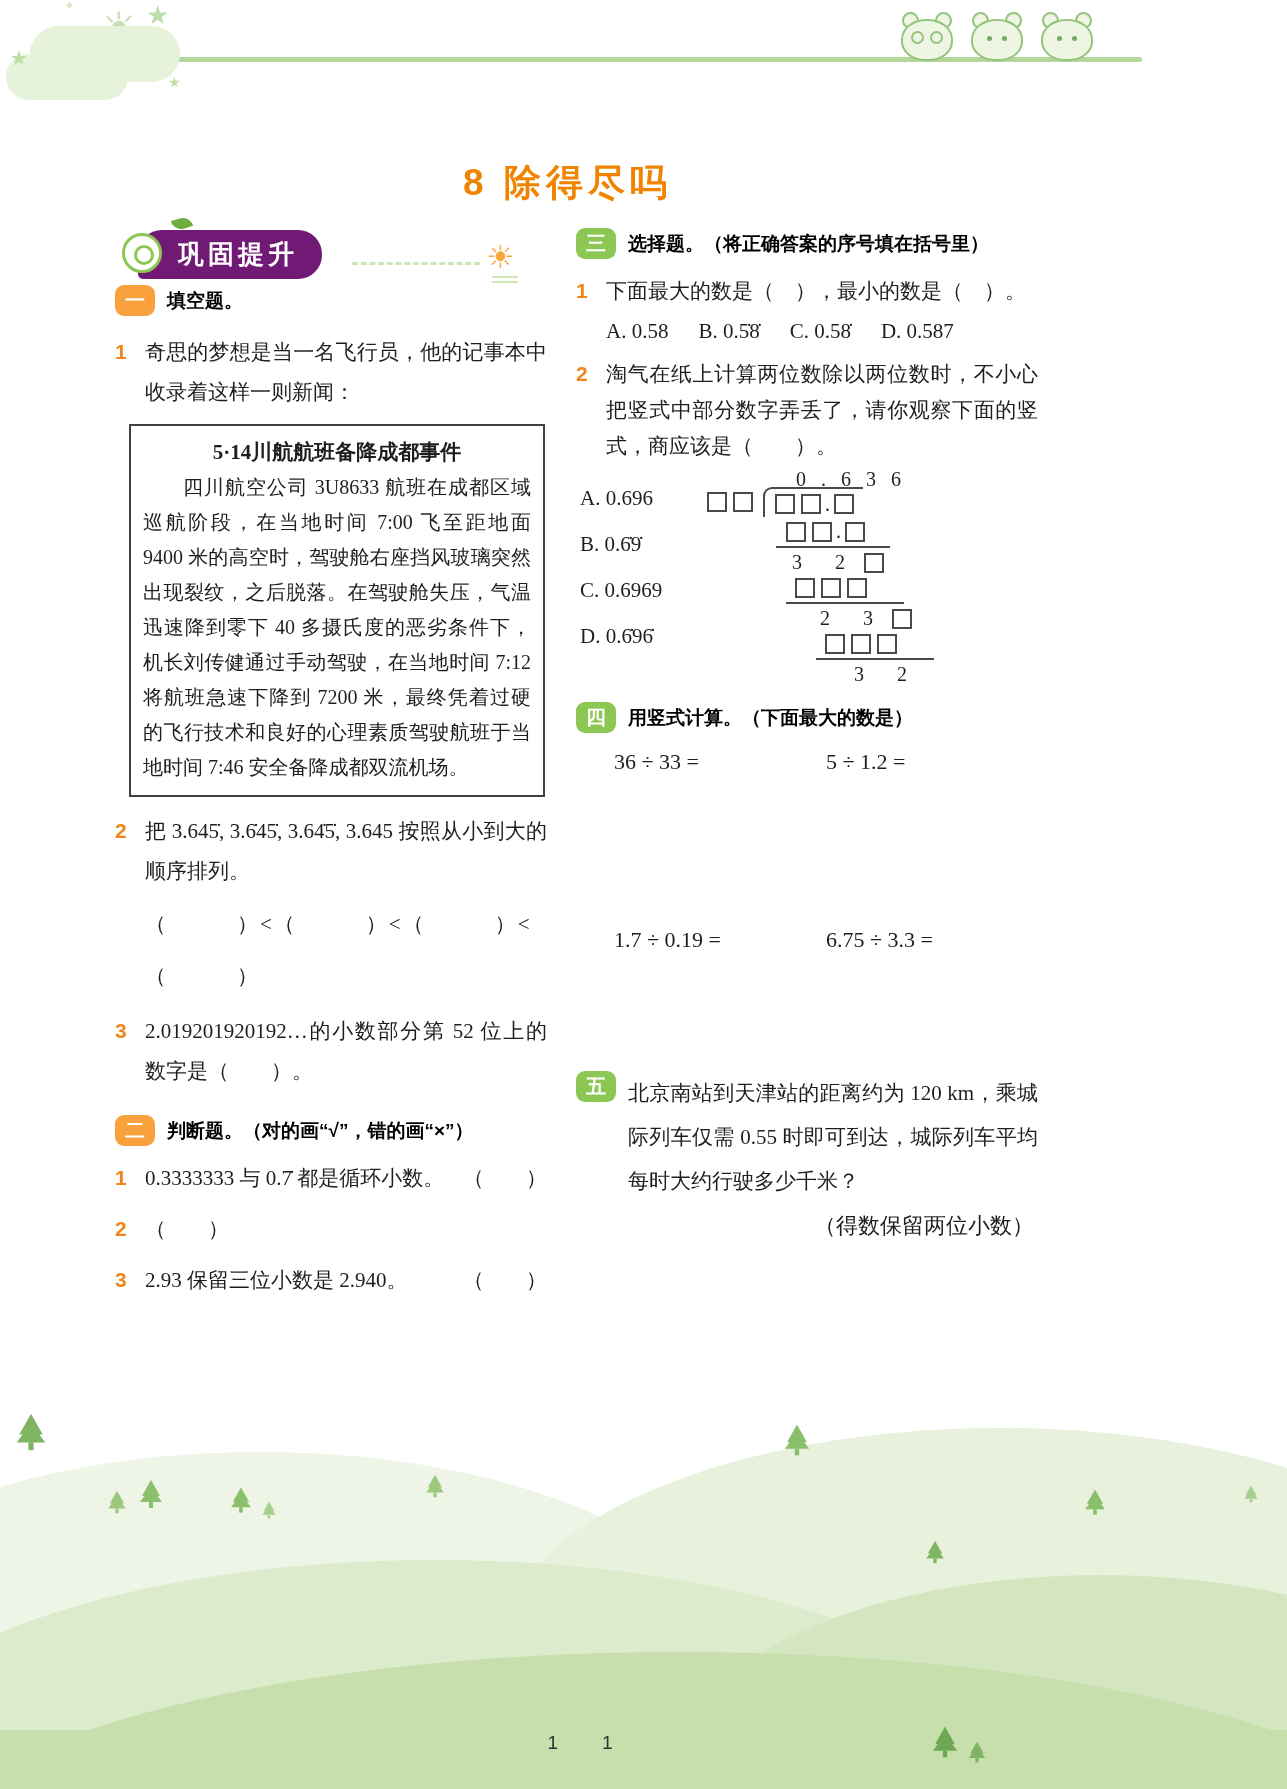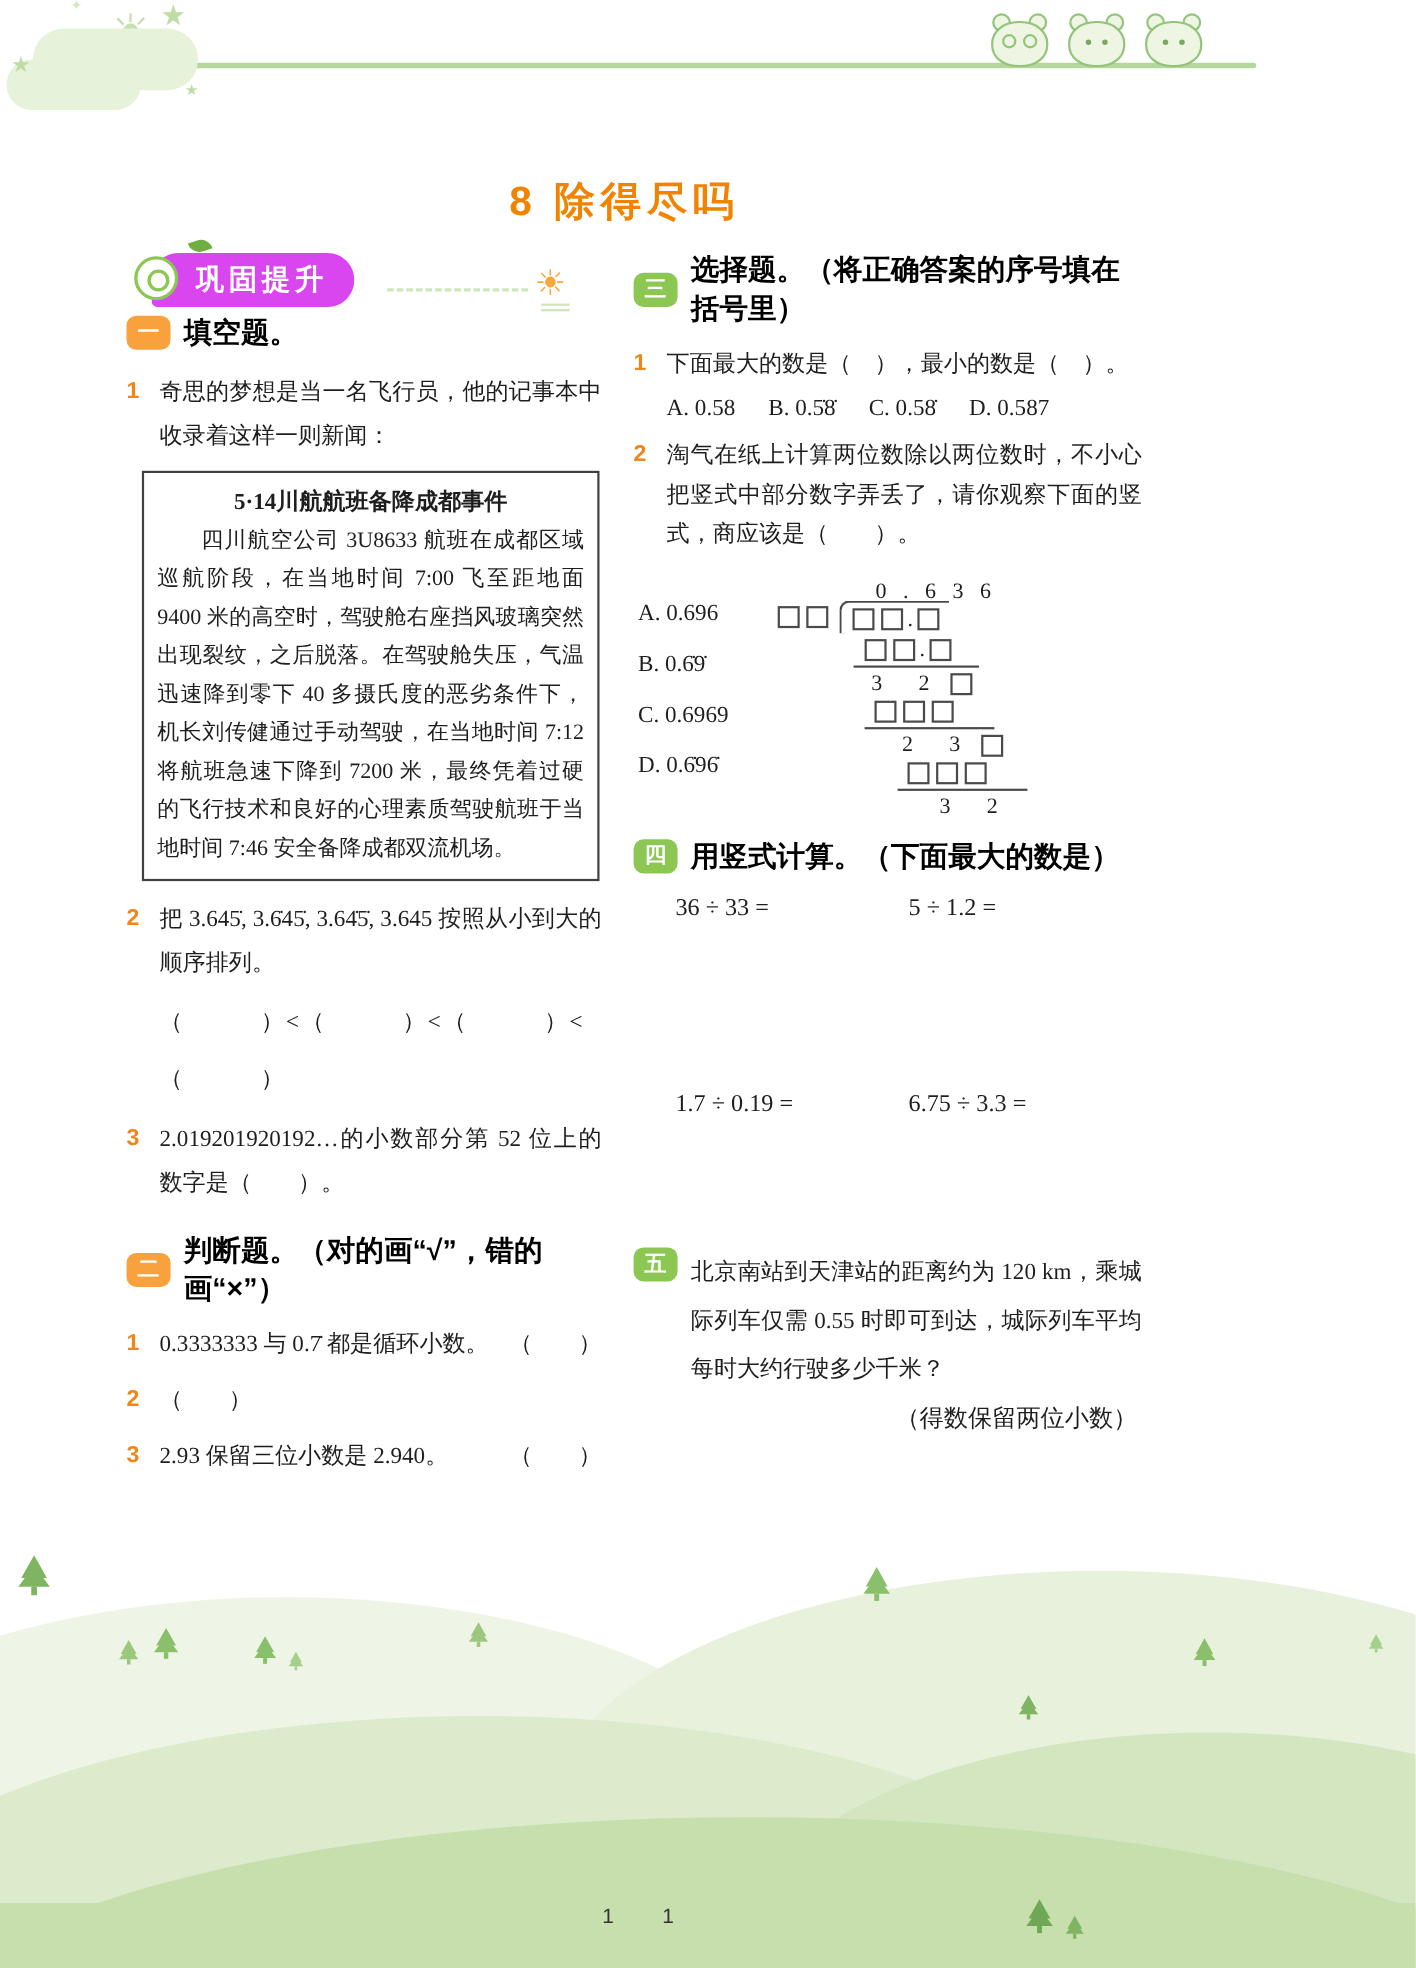--- a/index.html
+++ b/index.html
@@ -30,40 +30,40 @@
   .mascot .eye { position:absolute; width:5px; height:5px; background:#7aa861; border-radius:50%; top:24px; }
   .mascot .eye.l { left:19px; } .mascot .eye.r { right:19px; }
   .mascot .glass { position:absolute; width:13px; height:13px; border:2px solid #94c47c; border-radius:50%; top:19px; background:transparent; }
   .mascot .glass.l { left:13px; } .mascot .glass.r { right:13px; }
 
   .page-title { position:absolute; left:0; top:158px; width:1135px; text-align:center;
     font-family:"Liberation Sans","DejaVu Sans",sans-serif; font-weight:bold; font-size:37px;
     color:#f08300; letter-spacing:5px; }
 
   .badge { position:absolute; left:138px; top:230px; display:inline-flex; align-items:center;
-    background:#d946ef; border-radius:24px 24px 24px 5px; padding:7px 24px 7px 40px;
+    background:#701a75; border-radius:24px 24px 24px 5px; padding:7px 24px 7px 40px;
     color:#fff; font-family:"Liberation Sans","DejaVu Sans",sans-serif; font-weight:bold;
     font-size:26px; letter-spacing:4px; }
   .badge-icon { position:absolute; left:-16px; top:3px; width:40px; height:40px; background:#fff;
     border:3px solid #8cc653; border-radius:50%; }
   .badge-icon::after { content:""; position:absolute; left:9px; top:9px; width:14px; height:14px;
     border:3px solid #8cc653; border-radius:50%; }
   .badge-leaf { position:absolute; left:34px; top:-12px; width:20px; height:11px; background:#6fae3f;
     border-radius:0 12px 0 12px; transform:rotate(-18deg); }
   .trail { position:absolute; left:352px; top:262px; width:128px; border-top:3px dashed #cfe6bb; }
   .sun-small { position:absolute; left:486px; top:238px; font-size:32px; color:#f6a83b; font-family:"DejaVu Sans",sans-serif; }
   .sun-lines { position:absolute; left:492px; top:276px; width:26px; height:2px; background:#cfe6bb; box-shadow:0 5px 0 #cfe6bb; }
 
   
   .sec-header { display:flex; align-items:center; gap:12px; }
   .sec-marker { min-width:40px; height:31px; border-radius:9px; color:#fff; text-align:center;
     font-family:"Liberation Sans","DejaVu Sans",sans-serif; font-weight:bold; font-size:20px; line-height:31px; padding:0 5px; }
   .orange-marker { background:#f9a13c; }
   .green-marker  { background:#8cc653; }
-  .sec-title { font-family:"Liberation Sans","DejaVu Sans",sans-serif; font-weight:700; font-size:26px; color:#000; }
+  .sec-title { font-family:"Liberation Sans","DejaVu Sans",sans-serif; font-weight:700; font-size:19px; color:#000; }
 
   .qrow { display:flex; align-items:flex-start; }
   .qnum { flex:0 0 30px; font-family:"Liberation Sans","DejaVu Sans",sans-serif; font-weight:bold;
     color:#f08519; font-size:21px; line-height:40px; }
   .qtext { flex:1; font-size:21px; line-height:40px; text-align:justify; }
 
   
   .col-left { position:absolute; left:115px; top:285px; width:432px; }
   .news-box { margin:12px 0 0 14px; width:416px; border:2px solid #404040; padding:8px 12px 10px; }
   .news-title { text-align:center; font-weight:bold; font-size:21px; line-height:36px; }
@@ -74,21 +74,21 @@
   .tf-item .qnum { line-height:38px; }
   .tf-text { flex:1; }
   .mt-sec { margin-top:24px; }
 
   
   .col-right { position:absolute; left:576px; top:228px; width:462px; }
   .col-right .qtext { font-size:21px; line-height:36px; }
   .col-right .qnum { line-height:36px; }
   .opt-row { display:flex; gap:30px; margin:10px 0 0 30px; font-size:21px; }
 
-  .choice-division { position:relative; height:224px; margin-top:24px; }
+  .choice-division { position:relative; height:224px; margin-top:4px; }
   .dopt { position:absolute; left:4px; font-size:21px; }
   .o1 { top:18px; } .o2 { top:64px; } .o3 { top:110px; } .o4 { top:156px; }
 
   .division { position:absolute; left:128px; top:0; width:320px; font-size:20px; }
   .dq { position:absolute; left:92px; top:0; letter-spacing:5px; font-size:20px; }
   .drow { position:absolute; display:flex; align-items:center; height:23px; }
   .dbox { width:20px; height:20px; border:2px solid #4a4a4a; display:inline-block; margin:0 3px; background:#fff; flex:0 0 20px; }
   .ddot { font-size:20px; margin:0 1px; }
   .drem { letter-spacing:14px; margin-right:2px; font-size:20px; }
   .dline { position:absolute; height:2px; background:#4a4a4a; }

